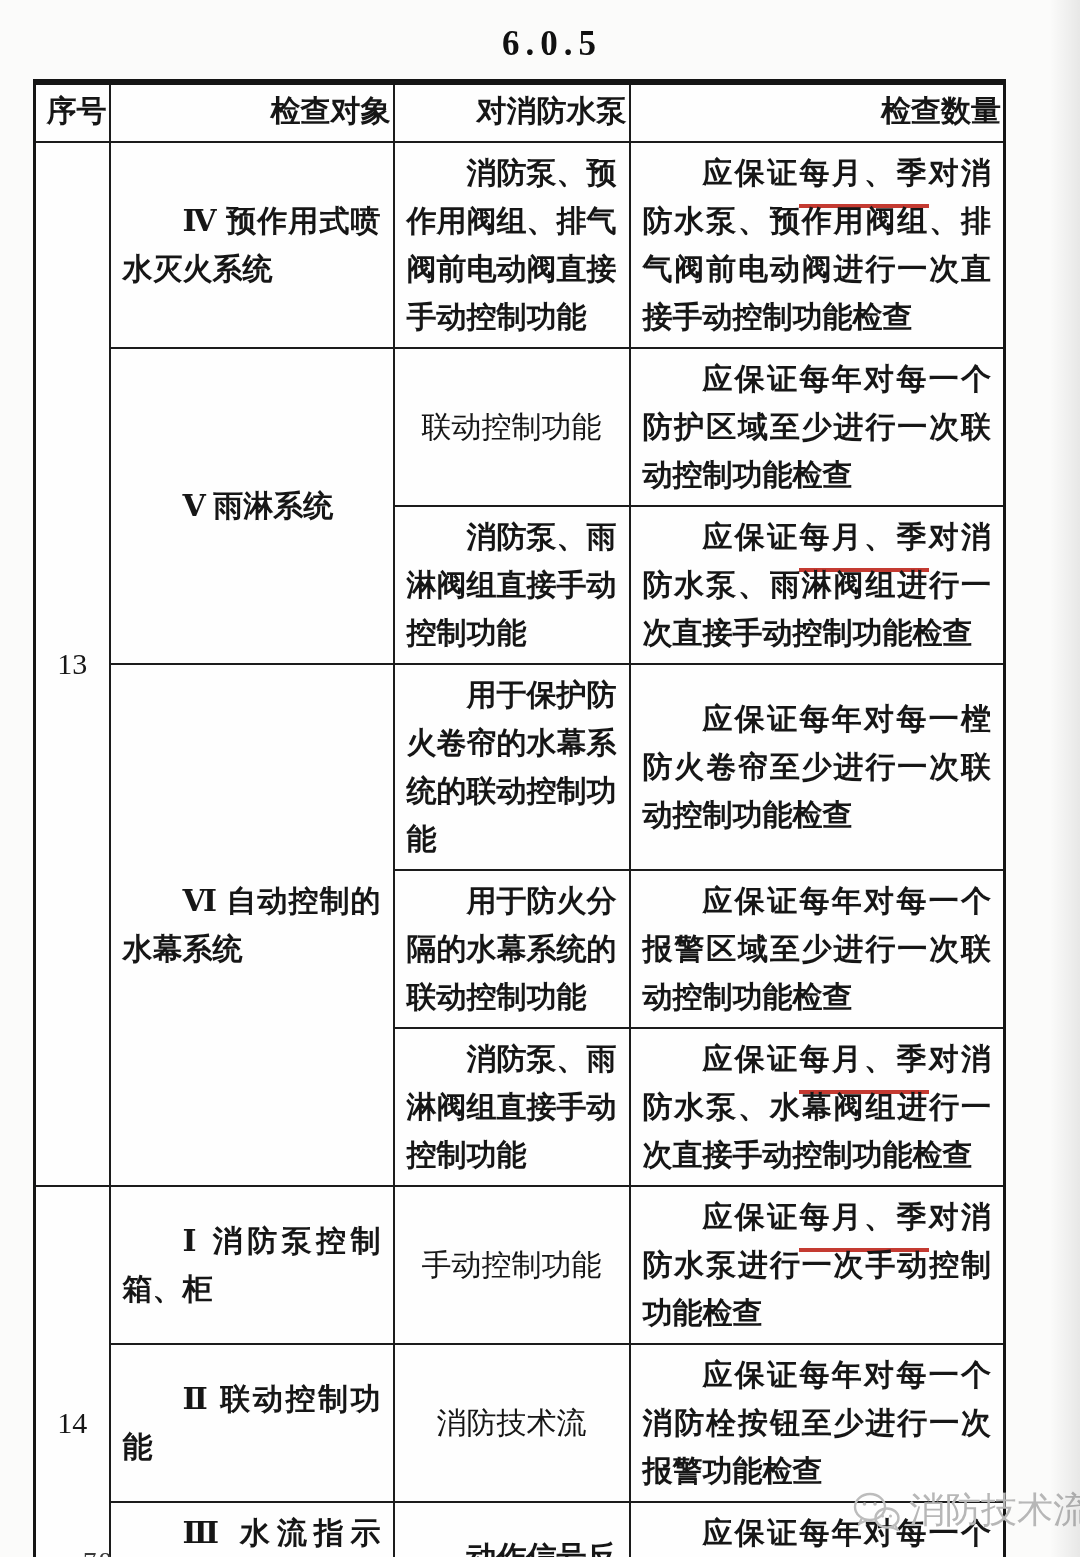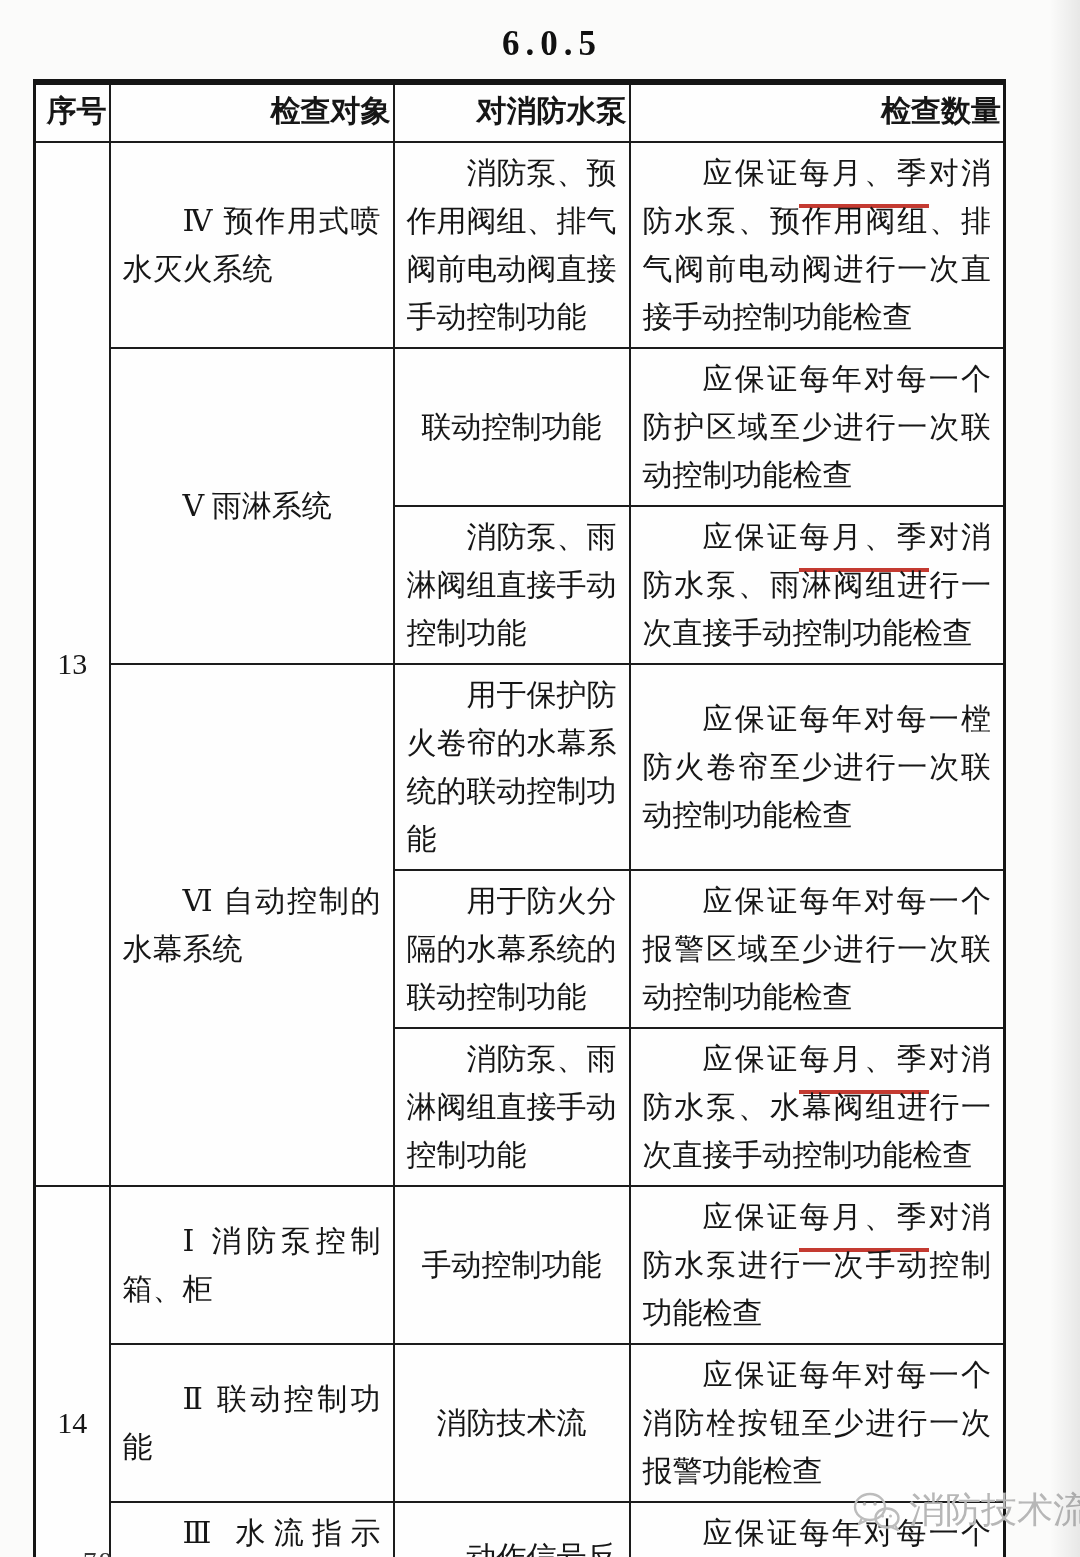--- a/index.html
+++ b/index.html
@@ -62,21 +62,21 @@
   td.num {
     text-align: center;
     font-size: 29px;
     font-weight: 500;
     padding: 2px;
     border-radius: 24px;
   }
   td.para {
     text-align: justify;
     text-indent: 2em;
-    font-weight: 400;
+    font-weight: 700;
   }
   td.center {
     text-align: center;
     text-indent: 0;
     font-weight: 400;
   }
   .u-red {
     border-bottom: 4px solid #c43a31;
     padding-bottom: 15px;
   }

